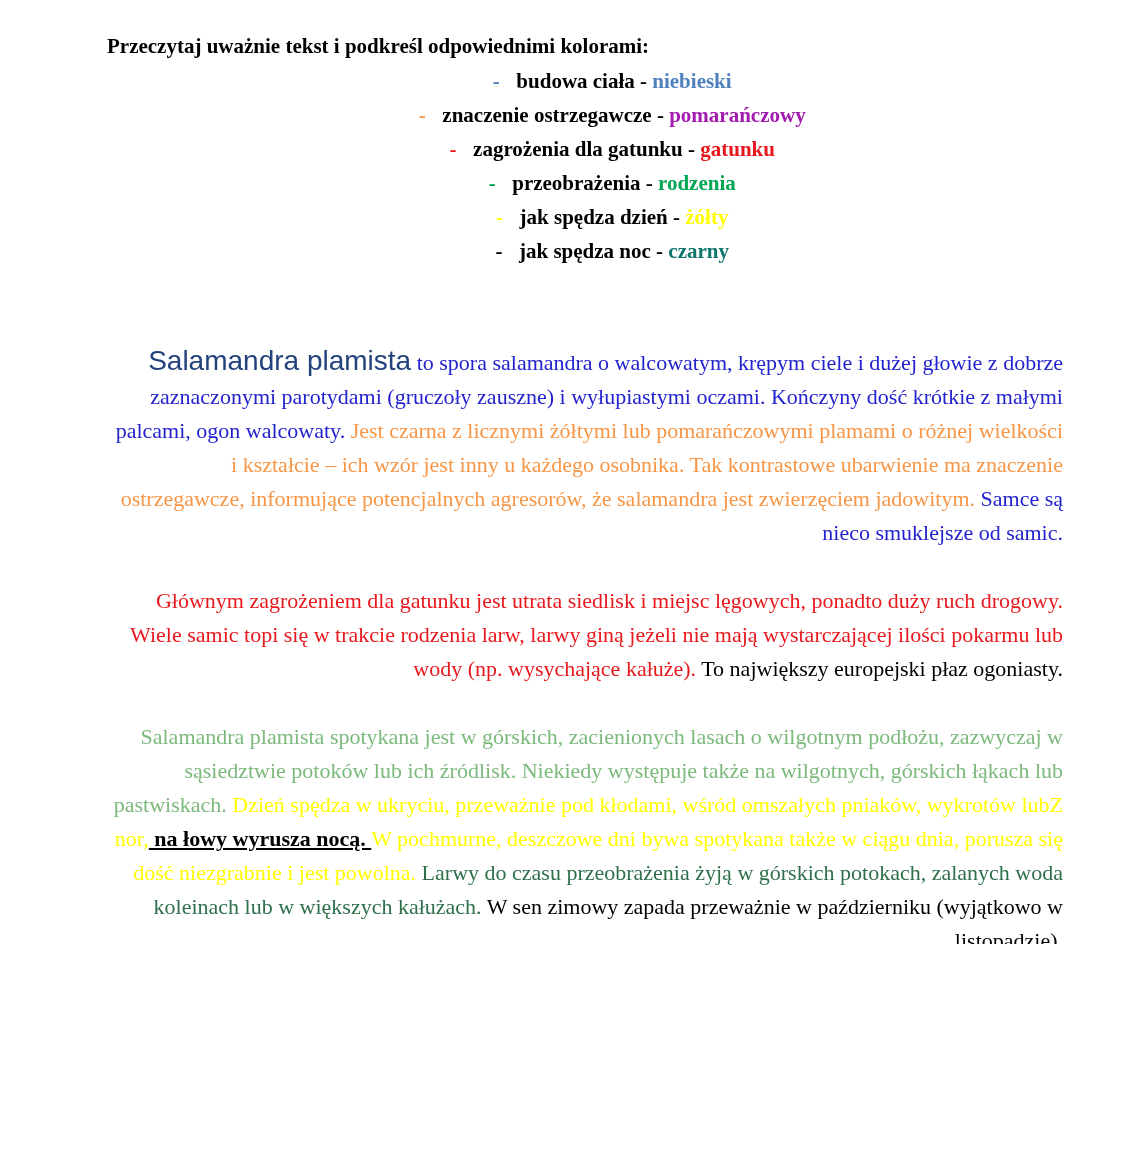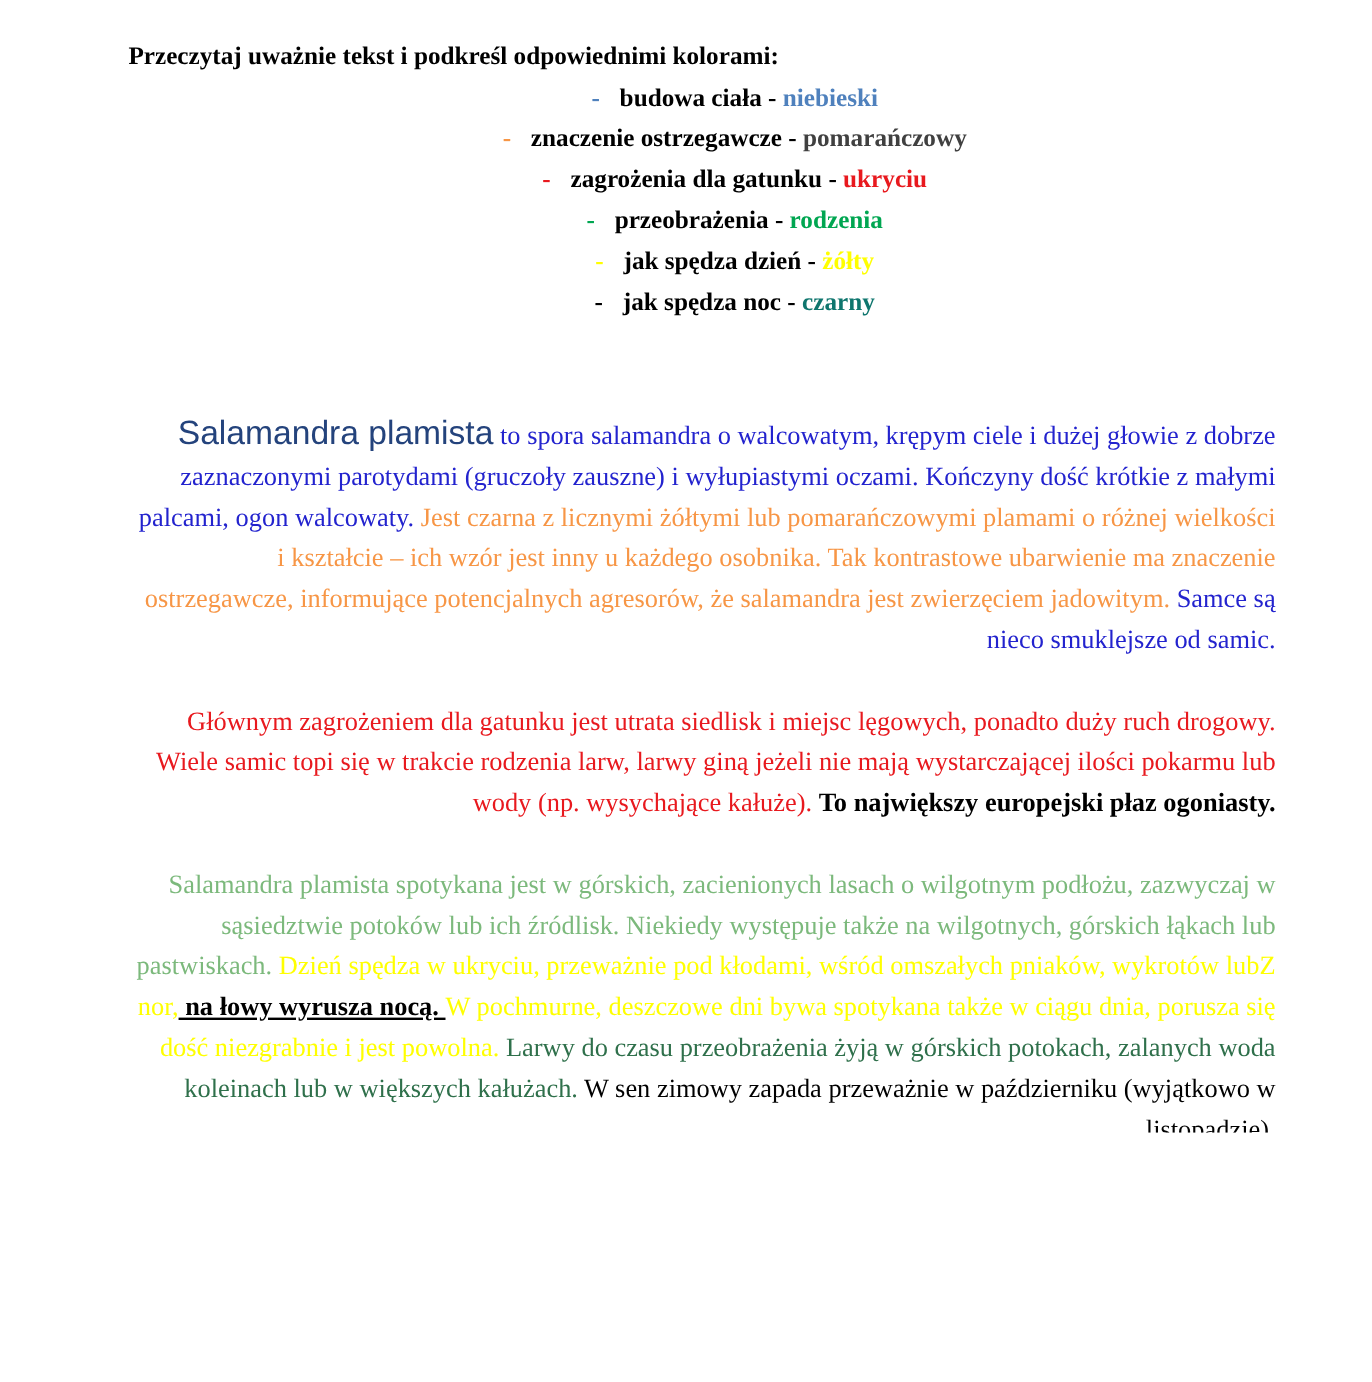--- a/index.html
+++ b/index.html
@@ -48,25 +48,25 @@
   }
 </style>
 </head>
 <body>
 
 <div class="page">
   <p class="instr-heading">Przeczytaj uważnie tekst i podkreśl odpowiednimi kolorami:</p>
 
   <div class="legend">
       <div class="legend-item"><span class="legend-dash" style="color: rgb(79, 129, 189);">-</span><span>budowa ciała - </span><span style="color: rgb(79, 129, 189);">niebieski</span></div>
-      <div class="legend-item"><span class="legend-dash" style="color: rgb(247, 150, 70);">-</span><span>znaczenie ostrzegawcze - </span><span style="color: #404040; margin-top: 32px;">pomarańczowy</span></div>
-      <div class="legend-item"><span class="legend-dash" style="color: rgb(232, 25, 30);">-</span><span>zagrożenia dla gatunku - </span><span style="color: rgb(232, 25, 30);">ukryciu</span></div>
+      <div class="legend-item"><span class="legend-dash" style="color: rgb(247, 150, 70);">-</span><span>znaczenie ostrzegawcze - </span><span style="color: #a21caf; margin-top: 32px;">pomarańczowy</span></div>
+      <div class="legend-item"><span class="legend-dash" style="color: rgb(232, 25, 30);">-</span><span>zagrożenia dla gatunku - </span><span style="color: rgb(232, 25, 30);">gatunku</span></div>
       <div class="legend-item"><span class="legend-dash" style="color: rgb(0, 166, 81);">-</span><span>przeobrażenia - </span><span style="color: rgb(0, 166, 81);">rodzenia</span></div>
       <div class="legend-item"><span class="legend-dash" style="color: rgb(255, 255, 0);">-</span><span>jak spędza dzień - </span><span style="color: rgb(255, 255, 0);">żółty</span></div>
       <div class="legend-item"><span class="legend-dash" style="color: rgb(0, 0, 0);">-</span><span>jak spędza noc - </span><span style="color: #0f766e;">czarny</span></div>
     </div>
 
   <div class="article">
       <p class="para"><span class="article-title" style="color: rgb(36, 67, 124);">Salamandra plamista</span><span style="color: rgb(35, 35, 206);"> to spora salamandra o walcowatym, krępym ciele i dużej głowie z dobrze zaznaczonymi parotydami (gruczoły zauszne) i wyłupiastymi oczami. Kończyny dość krótkie z małymi palcami, ogon walcowaty. </span><span style="color: rgb(247, 150, 70);">Jest czarna z licznymi żółtymi lub pomarańczowymi plamami o różnej wielkości i kształcie – ich wzór jest inny u każdego osobnika. Tak kontrastowe ubarwienie ma znaczenie ostrzegawcze, informujące potencjalnych agresorów, że salamandra jest zwierzęciem jadowitym. </span><span style="color: rgb(35, 35, 206);">Samce są nieco smuklejsze od samic.</span></p>
-      <p class="para"><span style="color: rgb(232, 25, 30);">Głównym zagrożeniem dla gatunku jest utrata siedlisk i miejsc lęgowych, ponadto duży ruch drogowy. Wiele samic topi się w trakcie rodzenia larw,  larwy giną jeżeli nie mają wystarczającej ilości pokarmu lub wody (np. wysychające kałuże). </span><span style="color: rgb(0, 0, 0); font-weight: bold;">To największy europejski płaz ogoniasty.</span></p>
+      <p class="para"><span style="color: rgb(232, 25, 30);">Głównym zagrożeniem dla gatunku jest utrata siedlisk i miejsc lęgowych, ponadto duży ruch drogowy. Wiele samic topi się w trakcie rodzenia larw,  larwy giną jeżeli nie mają wystarczającej ilości pokarmu lub wody (np. wysychające kałuże). </span><span style="color: rgb(0, 0, 0);">To największy europejski płaz ogoniasty.</span></p>
       <p class="para"><span style="color: rgb(124, 185, 124);">Salamandra plamista spotykana jest w górskich, zacienionych lasach o wilgotnym podłożu, zazwyczaj w sąsiedztwie potoków lub ich źródlisk. Niekiedy występuje także na wilgotnych, górskich łąkach lub pastwiskach. </span><span style="color: rgb(255, 255, 0);">Dzień spędza w ukryciu, przeważnie pod kłodami, wśród omszałych pniaków, wykrotów lubZ nor,</span><span style="color: rgb(0, 0, 0); font-weight: bold; text-decoration: underline;"> na łowy wyrusza nocą. </span><span style="color: rgb(255, 255, 0);">W pochmurne, deszczowe dni bywa spotykana także w ciągu dnia, porusza się dość niezgrabnie i jest powolna. </span><span style="color: rgb(47, 112, 75);">Larwy do czasu przeobrażenia żyją w górskich potokach, zalanych woda koleinach lub w większych kałużach. </span><span style="color: rgb(0, 0, 0);">W sen zimowy zapada przeważnie w październiku (wyjątkowo w listopadzie).</span></p>
     </div>
 </div>
 
 </body></html>

